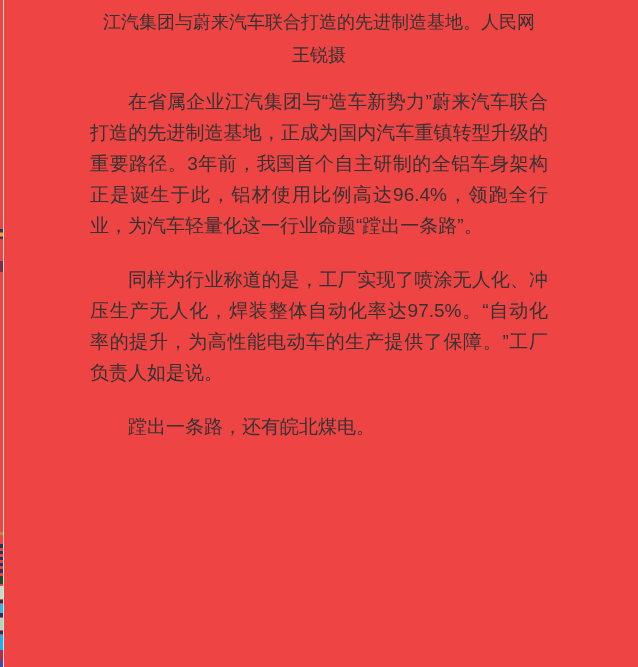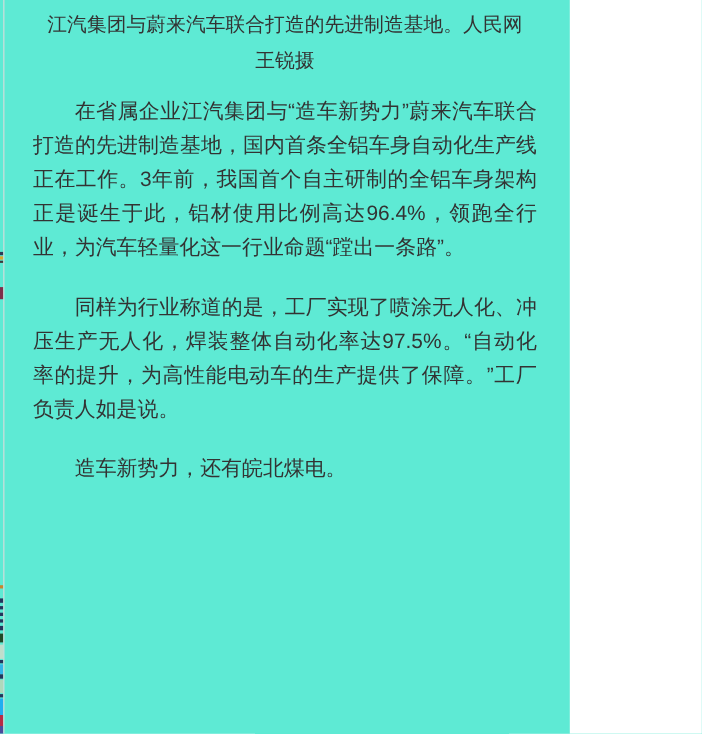--- a/index.html
+++ b/index.html
@@ -5,22 +5,22 @@
   html, body { margin: 0; padding: 0; }
   body {
     width: 638px; height: 667px;
     background: #ffffff;
     overflow: hidden;
     font-family: "Liberation Sans", sans-serif;
     position: relative;
   }
   .page {
     position: relative;
-    width: 518px; height: 667px;
-    background: #5eead4;
+    width: 638px; height: 667px;
+    background: #ef4444;
     overflow: hidden;
   }
   
   .left-rule {
     position: absolute;
     left: 3px; top: 0;
     width: 1px; height: 667px;
     background: #dcdcdc;
   }
   
@@ -88,19 +88,19 @@
     </div>
 
   <div class="left-rule"></div>
 
   <div class="article">
 
     <div class="caption">江汽集团与蔚来汽车联合打造的先进制造基地。人民网 王锐摄</div>
 
     <div class="paragraphs">
 
-        <p>在省属企业江汽集团与“造车新势力”蔚来汽车联合打造的先进制造基地，国内首条全铝车身自动化生产线正在工作。3年前，我国首个自主研制的全铝车身架构正是诞生于此，铝材使用比例高达96.4%，领跑全行业，为汽车轻量化这一行业命题“蹚出一条路”。</p>
+        <p>在省属企业江汽集团与“造车新势力”蔚来汽车联合打造的先进制造基地，正成为国内汽车重镇转型升级的重要路径。3年前，我国首个自主研制的全铝车身架构正是诞生于此，铝材使用比例高达96.4%，领跑全行业，为汽车轻量化这一行业命题“蹚出一条路”。</p>
         <p>同样为行业称道的是，工厂实现了喷涂无人化、冲压生产无人化，焊装整体自动化率达97.5%。“自动化率的提升，为高性能电动车的生产提供了保障。”工厂负责人如是说。</p>
-        <p>造车新势力，还有皖北煤电。</p>
+        <p>蹚出一条路，还有皖北煤电。</p>
       </div>
 
   </div>
 </div>
 
 </body></html>

